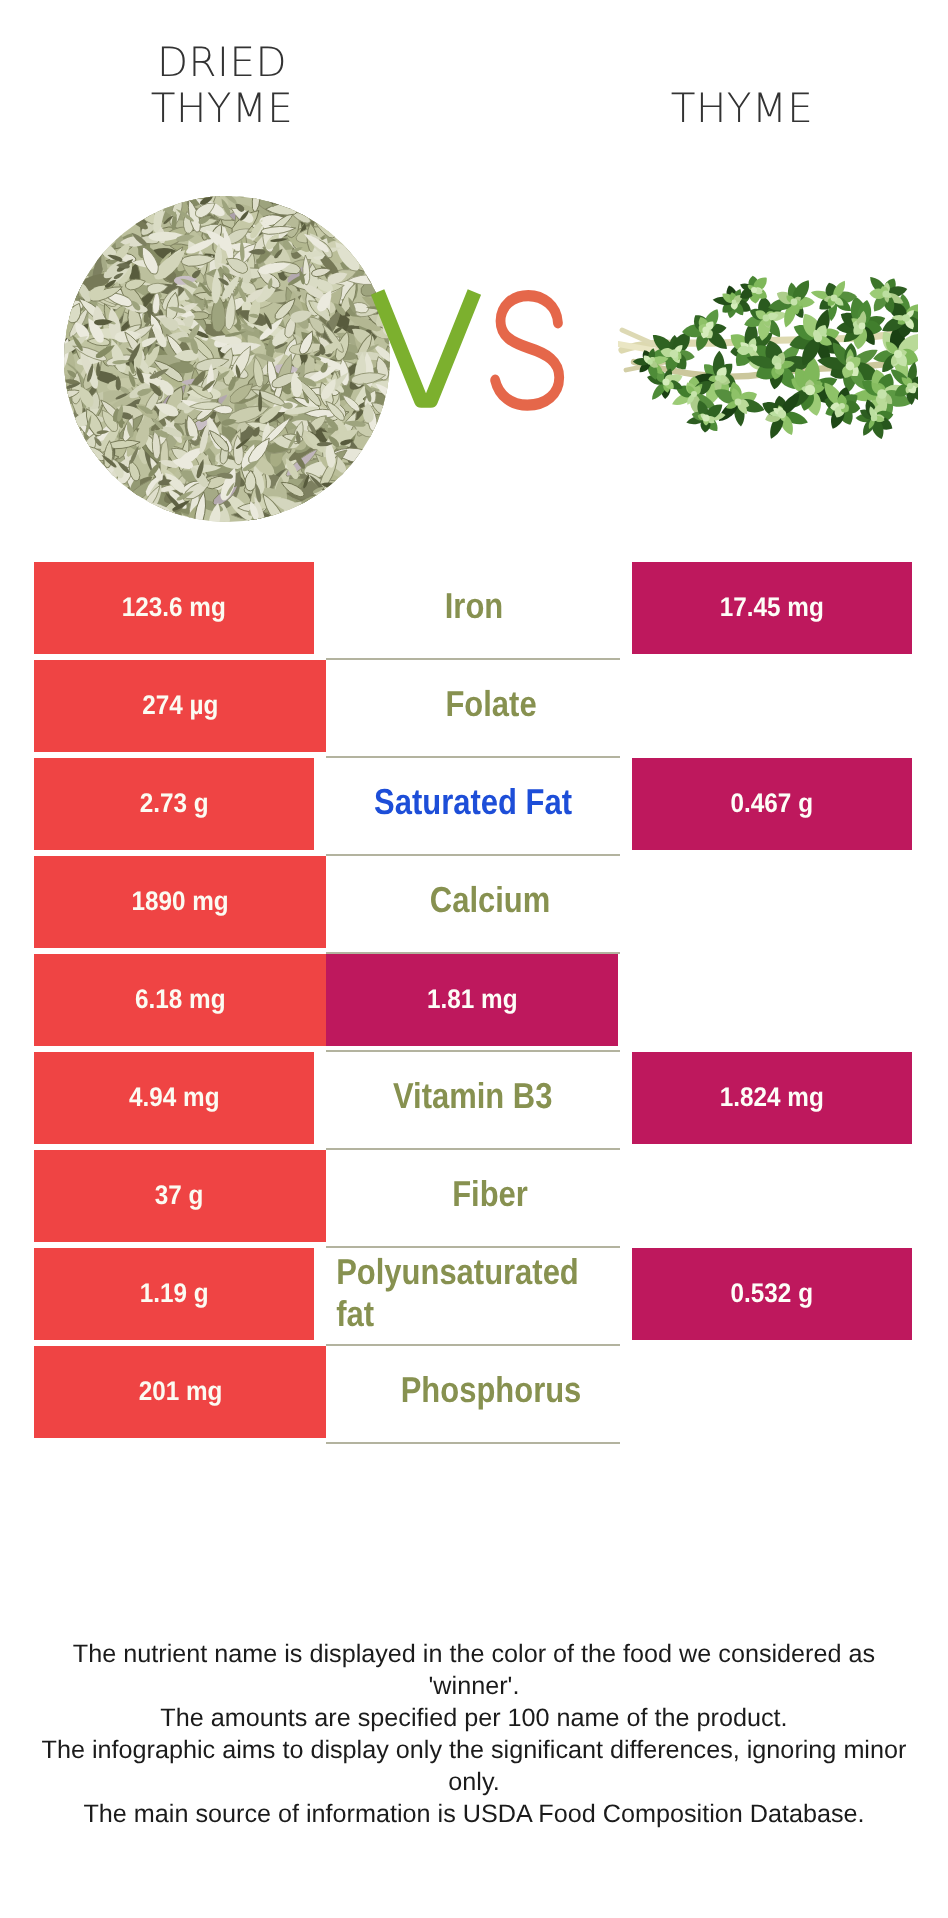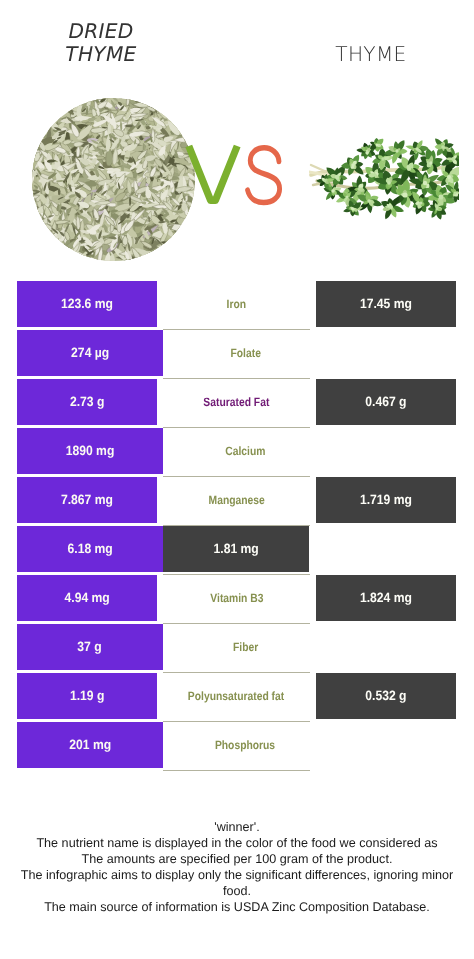--- a/index.html
+++ b/index.html
@@ -5,42 +5,42 @@
 <style>
 html,body{margin:0;padding:0;background:#fff;}
 body{width:474px;height:959px;font-family:"Liberation Sans",sans-serif;
   -webkit-font-smoothing:antialiased;text-rendering:geometricPrecision;}
 *{-webkit-font-smoothing:antialiased;}
 .page{position:relative;width:474px;height:959px;overflow:hidden;background:#fff;}
 
 .title{position:absolute;color:#333333;font-family:"DejaVu Sans",sans-serif;
   font-weight:200;letter-spacing:0.25px;
   text-align:center;line-height:23.7px;font-size:20.2px;white-space:nowrap;}
-#title-left{left:1px;top:19.5px;width:200px;font-style:italic;}
+#title-left{left:11px;top:19.5px;width:200px;}
 #title-right{left:271px;top:43.2px;width:200px;}
 
 #photo-left{position:absolute;left:32px;top:98px;width:163px;height:163px;filter:blur(0.35px);}
 #photo-right{position:absolute;left:309px;top:131px;width:150px;height:88px;filter:blur(0.3px);}
 
 #vs-v{position:absolute;left:187px;top:146px;overflow:visible;}
 #vs-s{position:absolute;left:245px;top:145px;overflow:visible;}
 
 #table{position:absolute;left:17px;top:281.2px;width:439px;}
 .row{display:flex;height:45.6px;margin-bottom:3.42px;position:relative;}
 .row:after{content:"";position:absolute;left:146px;width:147px;top:47.9px;height:1.2px;background:#b3b39f;}
 .cell-left{width:146px;display:flex;align-items:center;justify-content:center;
-  color:#fbfbf2;font-weight:700;font-size:13.5px;background:#6d28d9;}
+  color:#fbfbf2;font-weight:700;font-size:13.5px;background:#ef4444;}
 .cell-name{width:165px;display:flex;align-items:center;justify-content:center;
-  font-weight:700;font-size:12px;background:#fff;}
+  font-weight:700;font-size:18px;background:#fff;}
 .cell-right{width:146px;display:flex;align-items:center;justify-content:center;
-  color:#fdfdf7;font-weight:700;font-size:13.5px;background:#404040;}
+  color:#fdfdf7;font-weight:700;font-size:13.5px;background:#be185d;}
 .cell-left span,.cell-right span{display:inline-block;transform:scaleX(0.9);}
 .cell-name span{display:inline-block;transform:scaleX(0.86);}
 .name-green{color:#879150;}
-.name-red{color:#701a75;}
+.name-red{color:#1d4ed8;}
 
 #footer{position:absolute;left:0;top:818.7px;width:474px;text-align:center;
   color:#1b1b1b;font-size:12.6px;line-height:16.06px;}
 </style>
 </head>
 <body>
 
 <div class="page">
 
   <div class="title" id="title-left">
@@ -1496,31 +1496,20 @@
       <div class="row">
         <div class="cell-left">
           <span>1890 mg</span>
         </div>
         <div class="cell-name name-green">
           <span>Calcium</span>
         </div>
       </div>
       <div class="row">
         <div class="cell-left">
-          <span>7.867 mg</span>
-        </div>
-        <div class="cell-name name-green">
-          <span>Manganese</span>
-        </div>
-        <div class="cell-right">
-          <span>1.719 mg</span>
-        </div>
-      </div>
-      <div class="row">
-        <div class="cell-left">
           <span>6.18 mg</span>
         </div>
         <div class="cell-right">
           <span>1.81 mg</span>
         </div>
       </div>
       <div class="row">
         <div class="cell-left">
           <span>4.94 mg</span>
         </div>
@@ -1554,20 +1543,20 @@
         <div class="cell-left">
           <span>201 mg</span>
         </div>
         <div class="cell-name name-green">
           <span>Phosphorus</span>
         </div>
       </div>
     </div>
 
   <div id="footer">
+      <div>The nutrient name is displayed in the color of the food we considered as</div>
       <div>'winner'.</div>
-      <div>The nutrient name is displayed in the color of the food we considered as</div>
-      <div>The amounts are specified per 100 gram of the product.</div>
+      <div>The amounts are specified per 100 name of the product.</div>
       <div>The infographic aims to display only the significant differences, ignoring minor</div>
-      <div>food.</div>
-      <div>The main source of information is USDA Zinc Composition Database.</div>
+      <div>only.</div>
+      <div>The main source of information is USDA Food Composition Database.</div>
     </div>
 </div>
 
 </body></html>

